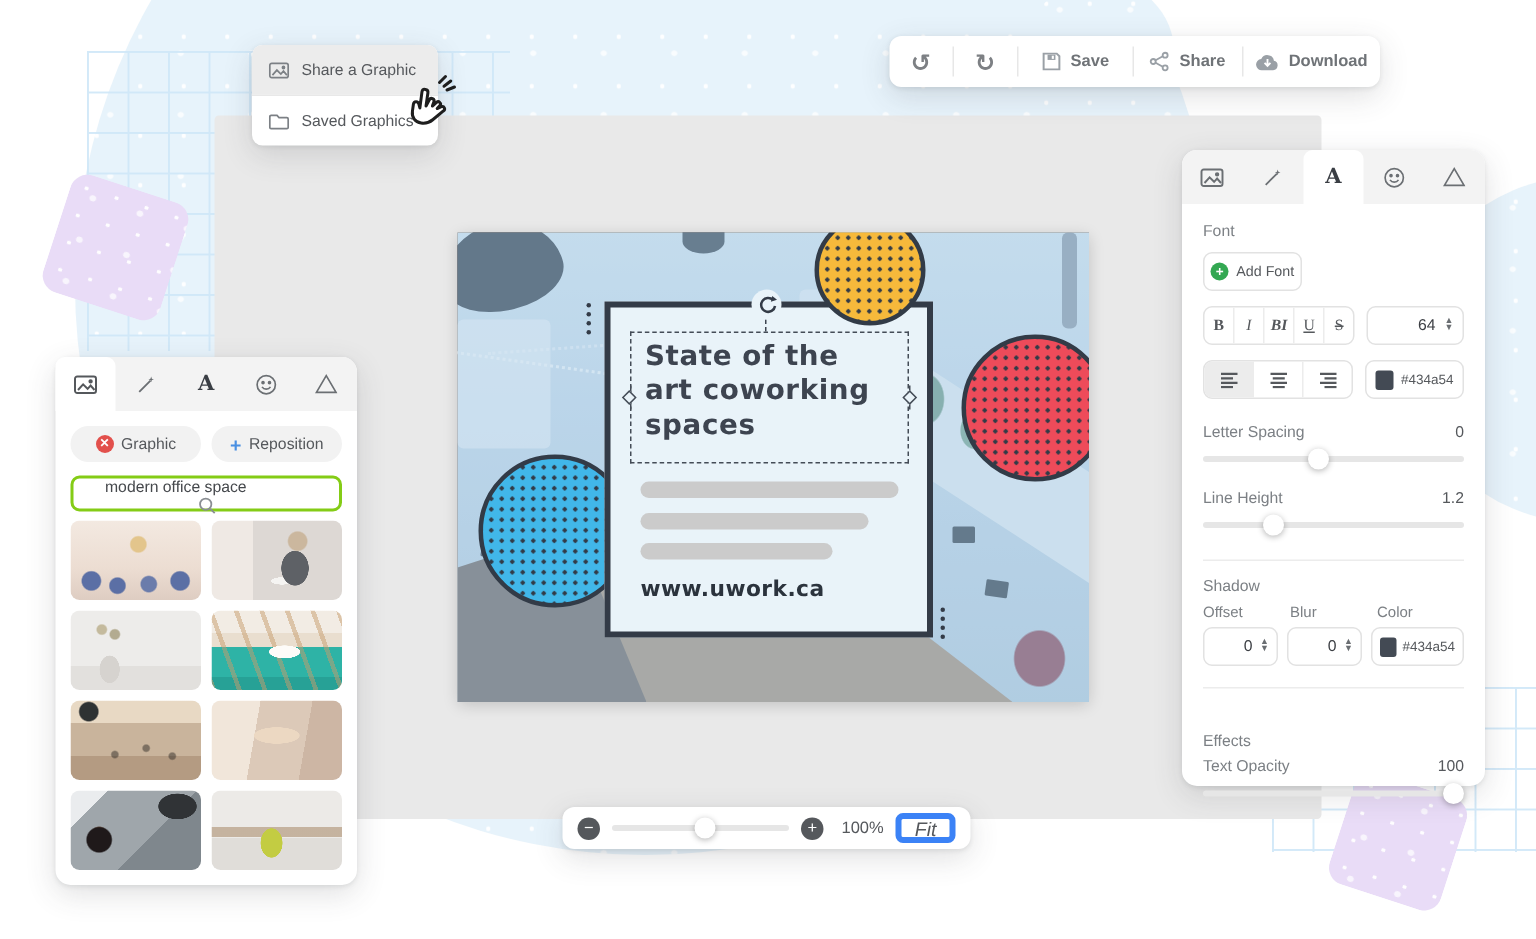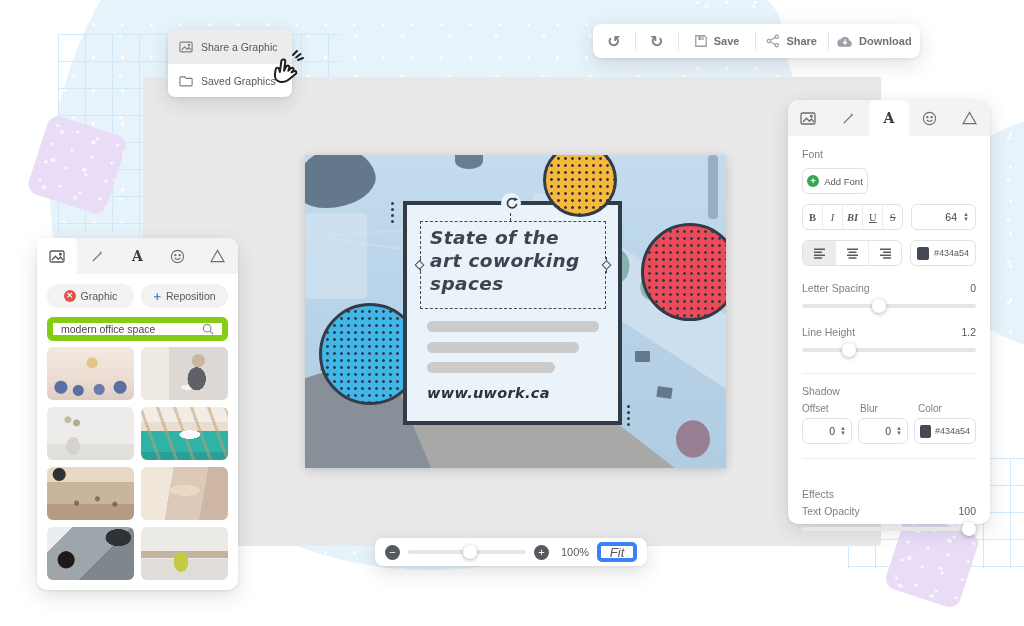--- a/index.html
+++ b/index.html
@@ -30,21 +30,21 @@
       radial-gradient(rgba(255,255,255,.7) 2px, transparent 2.6px);
     background-size:21px 19px, 33px 29px;
     transform:rotate(18deg); }
   #square-tl { left:36px; top:124px; }
   #square-br { left:893px; top:522px; width:78px; height:78px; }
 
   
   #workspace { position:absolute; left:143px; top:77px; width:738px; height:469px; background:#e9e9e9; border-radius:3px; }
 
   
-  #canvas { position:absolute; left:305px; top:155px; width:421px; height:313px; overflow:hidden; box-shadow:0 2px 10px rgba(0,0,0,.18); background:#737373;font-style:italic; }
+  #canvas { position:absolute; left:305px; top:155px; width:421px; height:313px; overflow:hidden; box-shadow:0 2px 10px rgba(0,0,0,.18); background:#737373; }
   .ph { position:absolute; }
   #ph-base { inset:0; background:linear-gradient(180deg,#dcebf4 0%,#cadded 42%,#b9cfdf 100%); }
   #ph-win1 { left:0; top:58px; width:62px; height:86px; background:rgba(255,255,255,.55); border-radius:4px; }
   #ph-win2 { left:228px; top:38px; width:52px; height:64px; background:rgba(255,255,255,.5); border-radius:4px; }
   #ph-lamp1 { left:-10px; top:-6px; width:80px; height:58px; background:#2c3540; border-radius:50% 50% 48% 52%/58% 62% 40% 40%; transform:rotate(-14deg); }
   #ph-lamp2 { left:150px; top:-2px; width:28px; height:16px; background:#35404c; border-radius:0 0 50% 50%; }
   #ph-curtain { left:403px; top:0; width:10px; height:64px; background:#8d9aa8; border-radius:4px; }
   .ph-string { border-top:2px dotted rgba(255,255,255,.85); height:0; }
   #ph-string1 { left:-6px; top:98px; width:280px; transform:rotate(8deg); }
   #ph-string2 { left:20px; top:72px; width:220px; transform:rotate(-4deg); opacity:.7; }
@@ -107,21 +107,21 @@
   .tab { flex:1; display:flex; align-items:center; justify-content:center; cursor:pointer; color:#6b6f73; }
   .tab.active { background:#fff; border-radius:6px 6px 0 0; }
   .tab .glyphA { font-family:"DejaVu Serif", serif; font-weight:bold; font-size:14px; color:#3a3e44; }
 
   
   #left-panel { position:absolute; left:37px; top:238px; width:201px; height:352px; }
   .lp-btn-row { display:flex; gap:7px; padding:10px 10px 0 10px; }
   .pill-btn { flex:1; height:24px; background:#f2f2f2; border-radius:12px; display:flex; align-items:center; justify-content:center; gap:5px; font-size:10.5px; color:#55585c; cursor:pointer; }
   .ico-remove { width:12px; height:12px; border-radius:50%; background:#e2504c; color:#fff; font-size:8px; line-height:12px; text-align:center; font-weight:bold; }
   .ico-plus { color:#4a90e2; font-weight:bold; font-size:13px; }
-  .search-wrap { margin:9px 10px 0 10px; height:24px; border:6px solid #84cc16; border-radius:6px; display:flex; align-items:center; padding:0 8px; }
+  .search-wrap { margin:9px 10px 0 10px; height:24px; border:2px solid #84cc16; border-radius:6px; display:flex; align-items:center; padding:0 8px;flex-direction:column; }
   .search-wrap input { border:none; outline:none; flex:1; font-size:10.5px; color:#45484c; font-family:"Liberation Sans",sans-serif; background:transparent; }
   #thumb-grid { position:absolute; left:10px; top:109px; width:181px; }
   .thumb { position:absolute; width:87px; height:53px; border-radius:6px; overflow:hidden; cursor:pointer; }
   .tc0 { left:0; } .tc1 { left:94px; }
   .tr0 { top:0; } .tr1 { top:60px; } .tr2 { top:120px; } .tr3 { top:180px; }
   .t1{background:
     radial-gradient(circle at 16% 76%, #5b6fa5 0 6px, transparent 7px),
     radial-gradient(circle at 36% 82%, #5b6fa5 0 5px, transparent 6px),
     radial-gradient(circle at 60% 80%, #6b7cab 0 5px, transparent 6px),
     radial-gradient(circle at 84% 76%, #5b6fa5 0 6px, transparent 7px),

